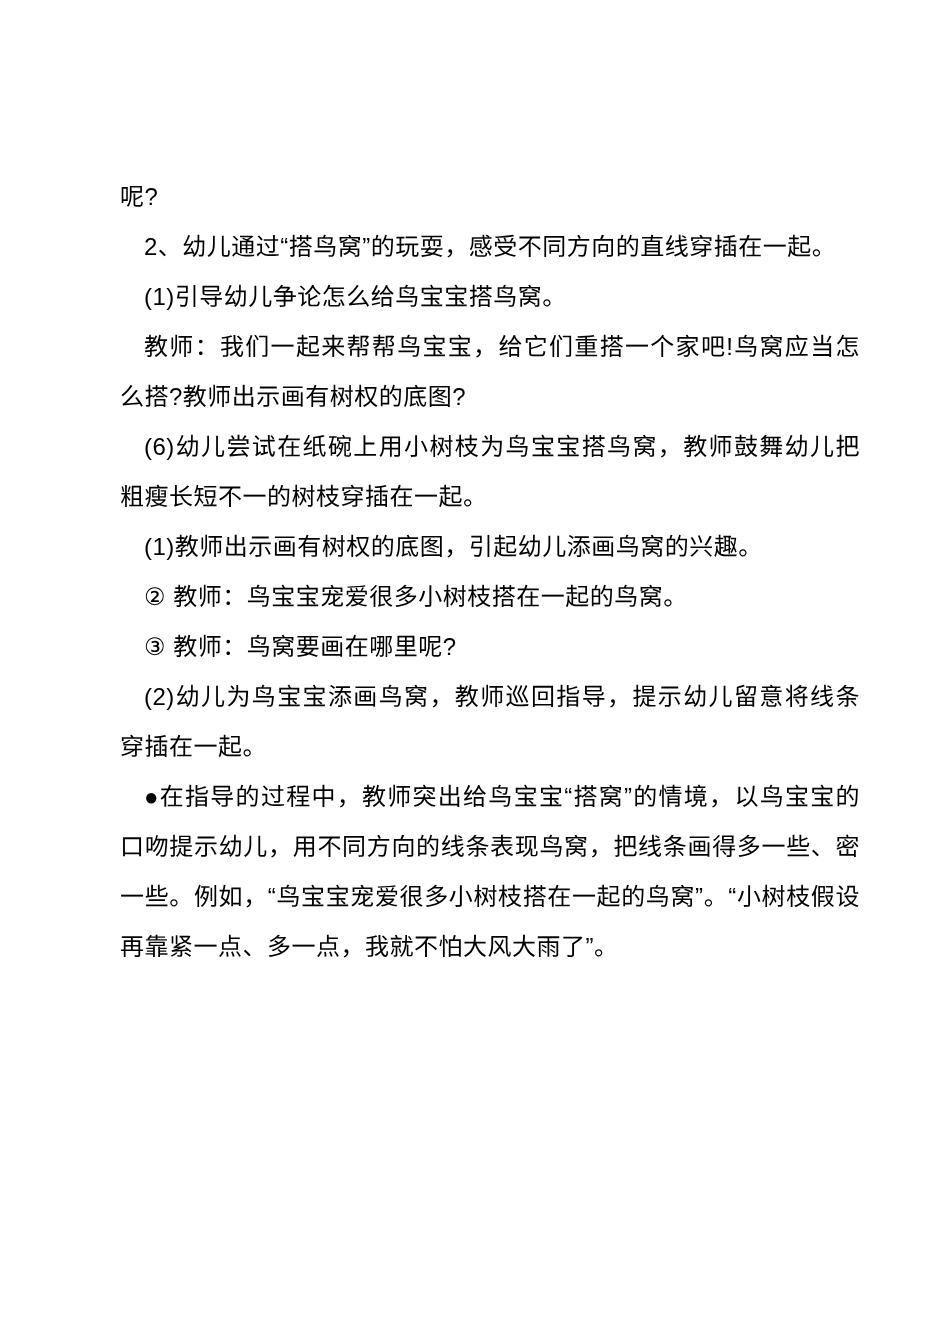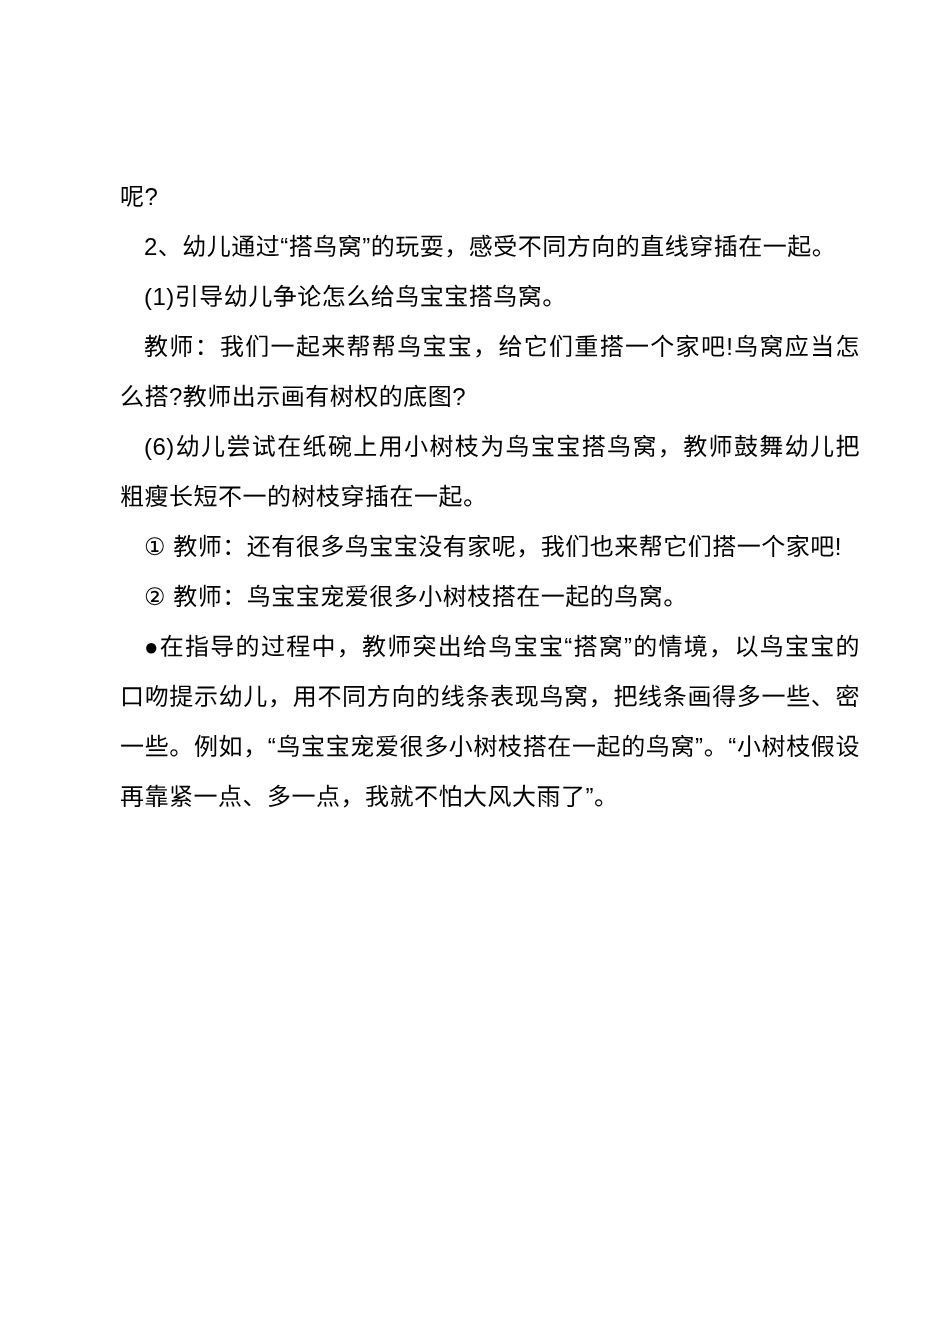--- a/index.html
+++ b/index.html
@@ -34,16 +34,18 @@
 </style>
 </head>
 <body>
 
 <div class="page">
   <p class="para">呢?</p>
   <p class="para indent">2、幼儿通过“搭鸟窝”的玩耍，感受不同方向的直线穿插在一起。</p>
   <p class="para indent">(1)引导幼儿争论怎么给鸟宝宝搭鸟窝。</p>
   <p class="para indent">教师：我们一起来帮帮鸟宝宝，给它们重搭一个家吧!鸟窝应当怎么搭?教师出示画有树权的底图?</p>
   <p class="para indent">(6)幼儿尝试在纸碗上用小树枝为鸟宝宝搭鸟窝，教师鼓舞幼儿把粗瘦长短不一的树枝穿插在一起。</p>
-  <p class="para indent">① 教师：还有很多鸟宝宝没有家呢，我们也来帮它们搭一个家吧!</p>
+  <p class="para indent">(1)教师出示画有树权的底图，引起幼儿添画鸟窝的兴趣。</p>
   <p class="para indent">② 教师：鸟宝宝宠爱很多小树枝搭在一起的鸟窝。</p>
+  <p class="para indent">③ 教师：鸟窝要画在哪里呢?</p>
+  <p class="para indent">(2)幼儿为鸟宝宝添画鸟窝，教师巡回指导，提示幼儿留意将线条穿插在一起。</p>
   <p class="para indent">●在指导的过程中，教师突出给鸟宝宝“搭窝”的情境，以鸟宝宝的口吻提示幼儿，用不同方向的线条表现鸟窝，把线条画得多一些、密一些。例如，“鸟宝宝宠爱很多小树枝搭在一起的鸟窝”。“小树枝假设再靠紧一点、多一点，我就不怕大风大雨了”。</p>
 </div>
 
 </body></html>

